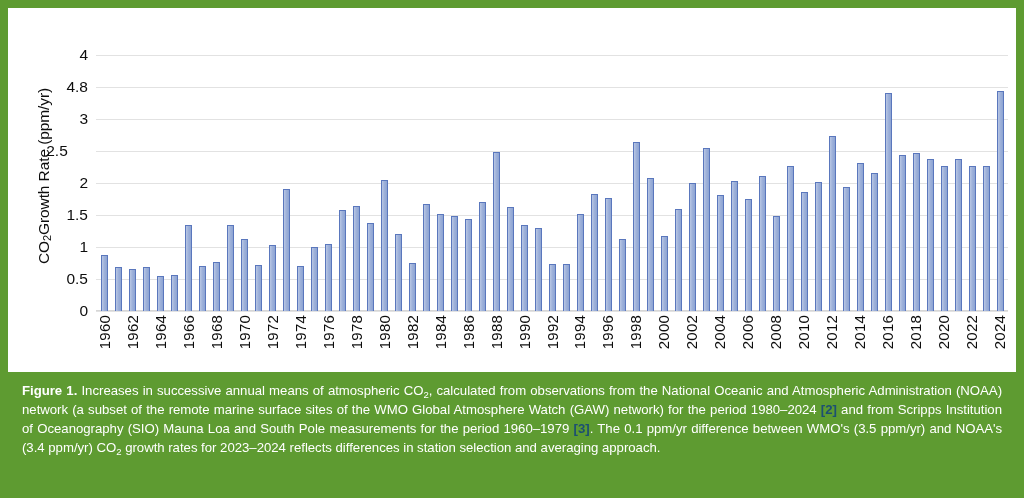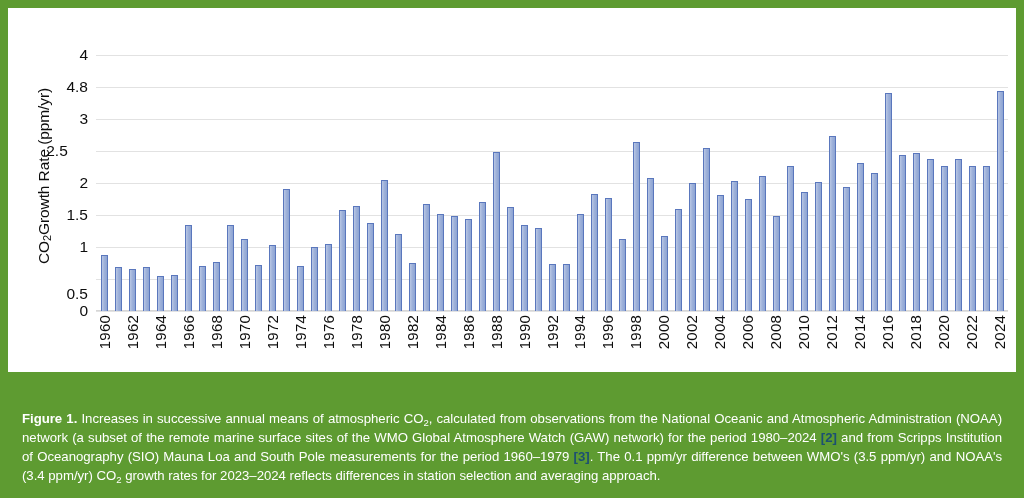--- a/index.html
+++ b/index.html
@@ -129,21 +129,20 @@
     letter-spacing: 0.2px;
   }
   
   #caption {
     color: #ffffff;
     font-size: 13.2px;
     line-height: 1.43;
     padding: 10px 14px 6px 14px;
     text-align: justify;
     letter-spacing: -0.02px;
-    margin-top: 28px;
   }
   #caption b { font-weight: bold; }
   #caption sub { font-size: 9.5px; vertical-align: baseline; position: relative; top: 3px; }
   .cite { color: #1c4f72; font-weight: bold; }
 </style>
 </head>
 <body>
 
 <div id="figure-root">
 
@@ -156,21 +155,21 @@
     </div>
 
     <div id="y-ticks">
         <div class="ytick-label" style="top: 0px;">4</div>
         <div class="ytick-label" style="top: 32px;">4.8</div>
         <div class="ytick-label" style="top: 64px;">3</div>
         <div class="ytick-label" style="top: 96px; text-align: center;">2.5</div>
         <div class="ytick-label" style="top: 128px;">2</div>
         <div class="ytick-label" style="top: 160px;">1.5</div>
         <div class="ytick-label" style="top: 192px;">1</div>
-        <div class="ytick-label" style="top: 224px; margin-top: 15px;">0.5</div>
+        <div class="ytick-label" style="top: 224px;">0.5</div>
         <div class="ytick-label" style="top: 256px;">0</div>
       </div>
 
     <div id="plot-area">
       <div id="gridlines">
           <div class="gridline" style="top: 0px;"></div>
           <div class="gridline" style="top: 32px;"></div>
           <div class="gridline" style="top: 64px;"></div>
           <div class="gridline" style="top: 96px;"></div>
           <div class="gridline" style="top: 128px;"></div>

